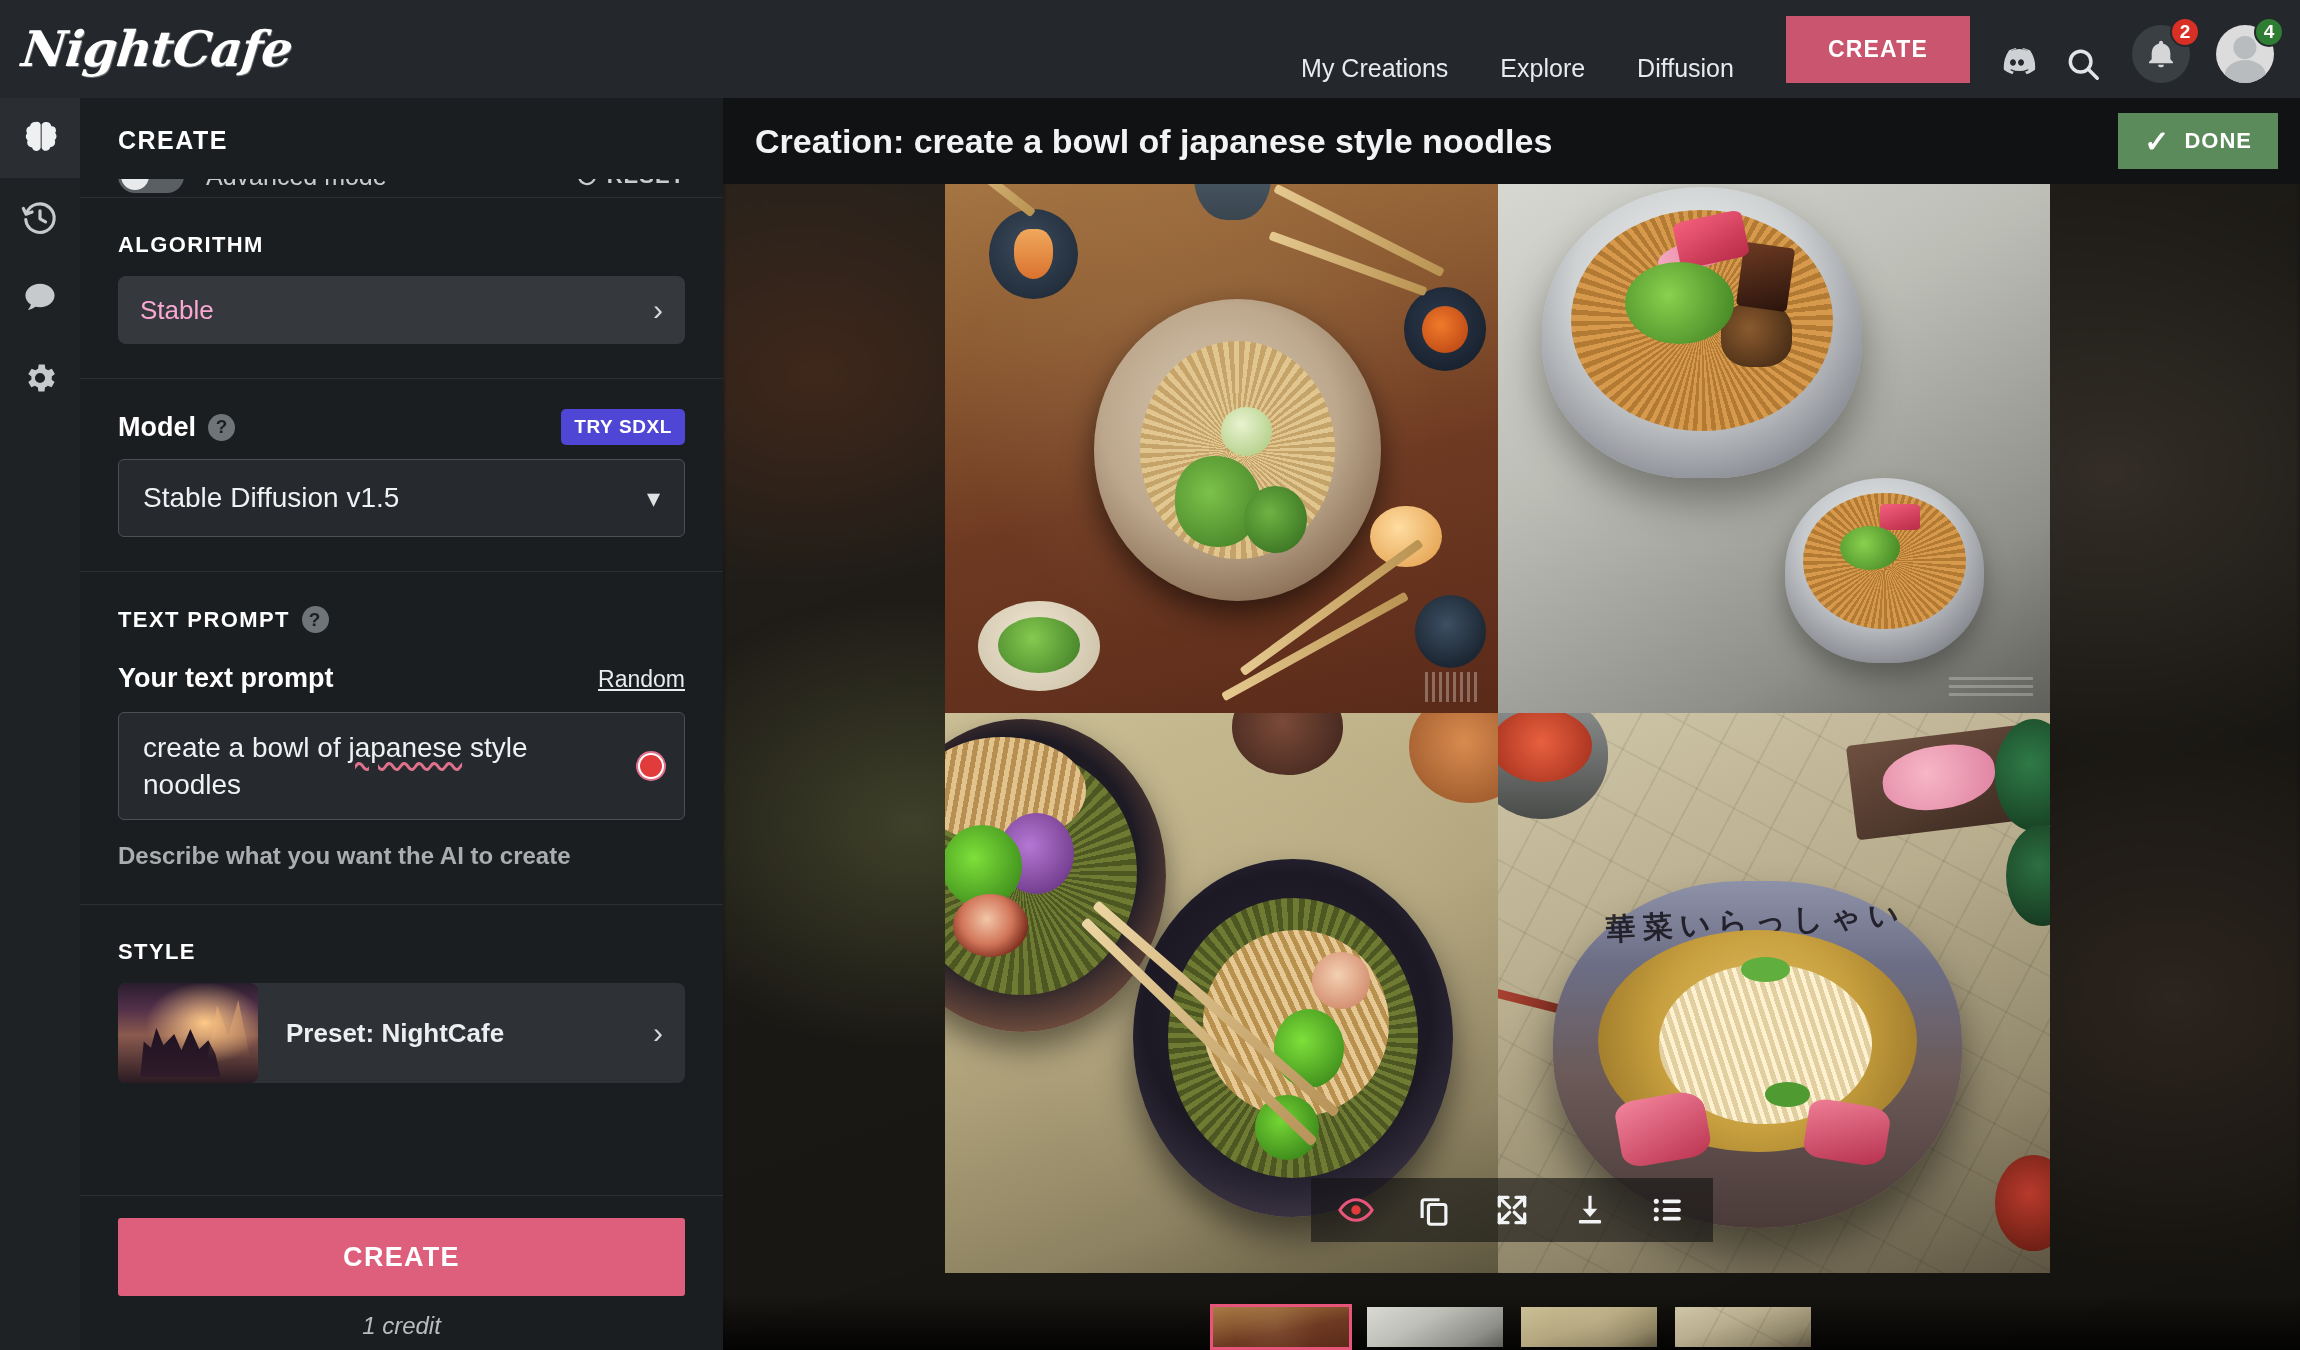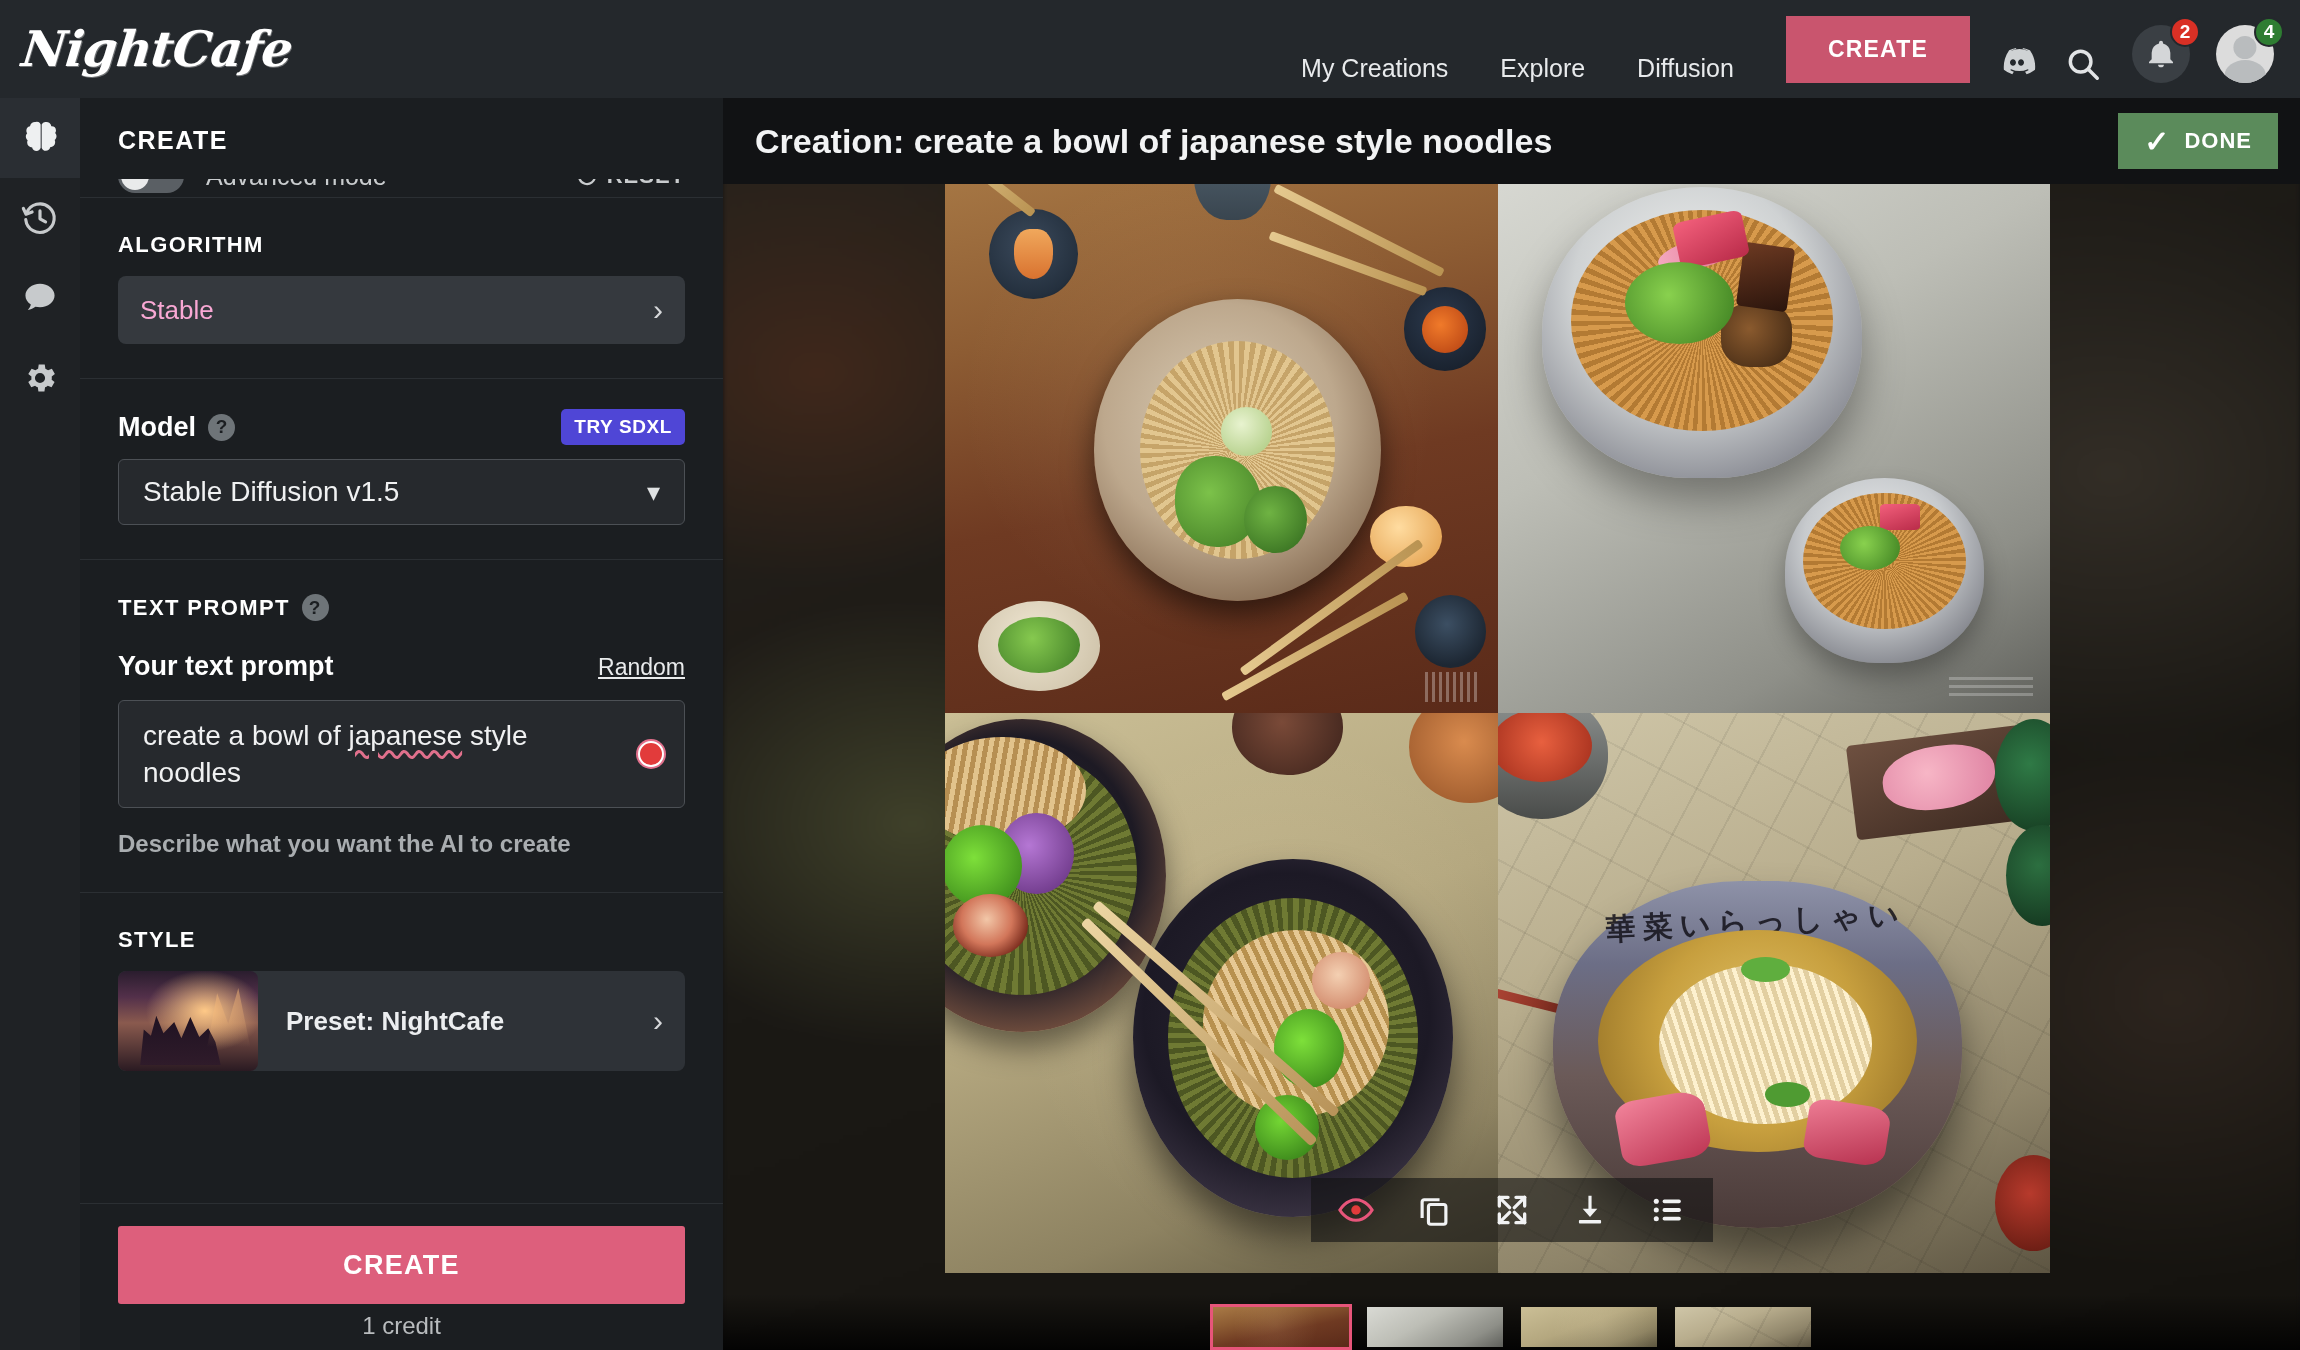--- a/index.html
+++ b/index.html
@@ -121,21 +121,21 @@
   .select-row .val { color: #f9a8d4; font-size: 26px; font-weight: 400; }
   .chev { margin-left: auto; color: #d6d8da; font-size: 30px; line-height: 1; }
 
   .model-head { display: flex; align-items: center; padding: 30px 0 14px 0; }
   .model-label { color: #fff; font-size: 27px; font-weight: 700; }
   .sdxl {
     margin-left: auto; background: #4f46d6; color: #fff; font-size: 19px; font-weight: 700;
     letter-spacing: .6px; padding: 7px 13px; border-radius: 5px; cursor: pointer;
   }
   .model-select {
-    height: 66px; border: 1px solid #4c5055; border-radius: 6px; background: #26292d;
+    height: 78px; border: 1px solid #4c5055; border-radius: 6px; background: #26292d;
     display: flex; align-items: center; padding: 0 24px; cursor: pointer; margin-bottom: 34px;
   }
   .model-select .val { color: #f0f1f2; font-size: 28px; }
   .model-select .chevd { margin-left: auto; color: #dfe1e3; font-size: 26px; }
 
   .prompt-head { display: flex; align-items: baseline; padding: 12px 0 18px 0; }
   .prompt-title { color: #fff; font-size: 27px; font-weight: 700; }
   .random {
     margin-left: auto; color: #e9ebec; font-size: 23px; text-decoration: underline; cursor: pointer;
   }
@@ -181,21 +181,21 @@
   .panel-footer {
     position: absolute; left: 0; bottom: 0; width: 643px;
     background: #1b1e21; border-top: 1px solid #2b2f33;
     padding: 22px 38px 10px 38px;
   }
   .create-big {
     width: 100%; height: 78px; background: #dd5f7c; border: none; border-radius: 3px;
     color: #fff; font-size: 27px; font-weight: 700; letter-spacing: 1.3px; cursor: pointer;
     font-family: "Liberation Sans", sans-serif;
   }
-  .credit { text-align: center; color: #b9bcbe; font-size: 24px; padding-top: 8px; }
+  .credit { text-align: center; color: #b9bcbe; font-size: 24px; padding-top: 16px; font-style: italic; }
 
   
   .main {
     position: absolute; left: 723px; top: 98px; width: 1577px; height: 1252px;
     background: #111;
     overflow: hidden;
   }
   .backdrop {
     position: absolute; inset: 0;
     background:

